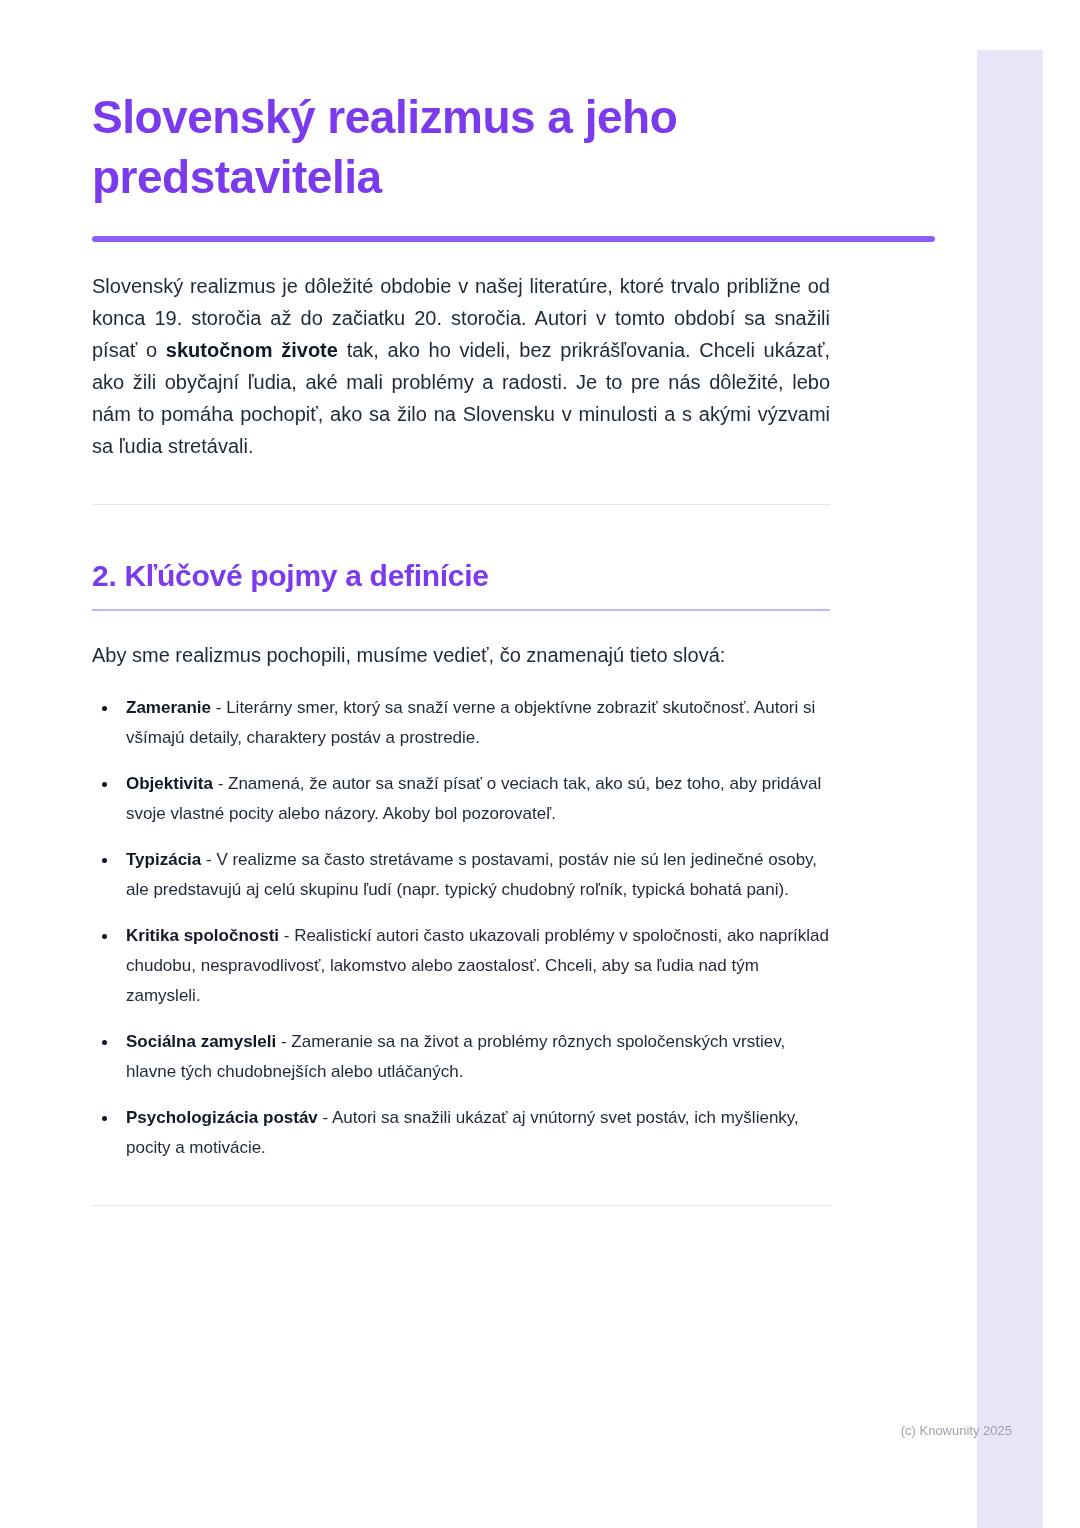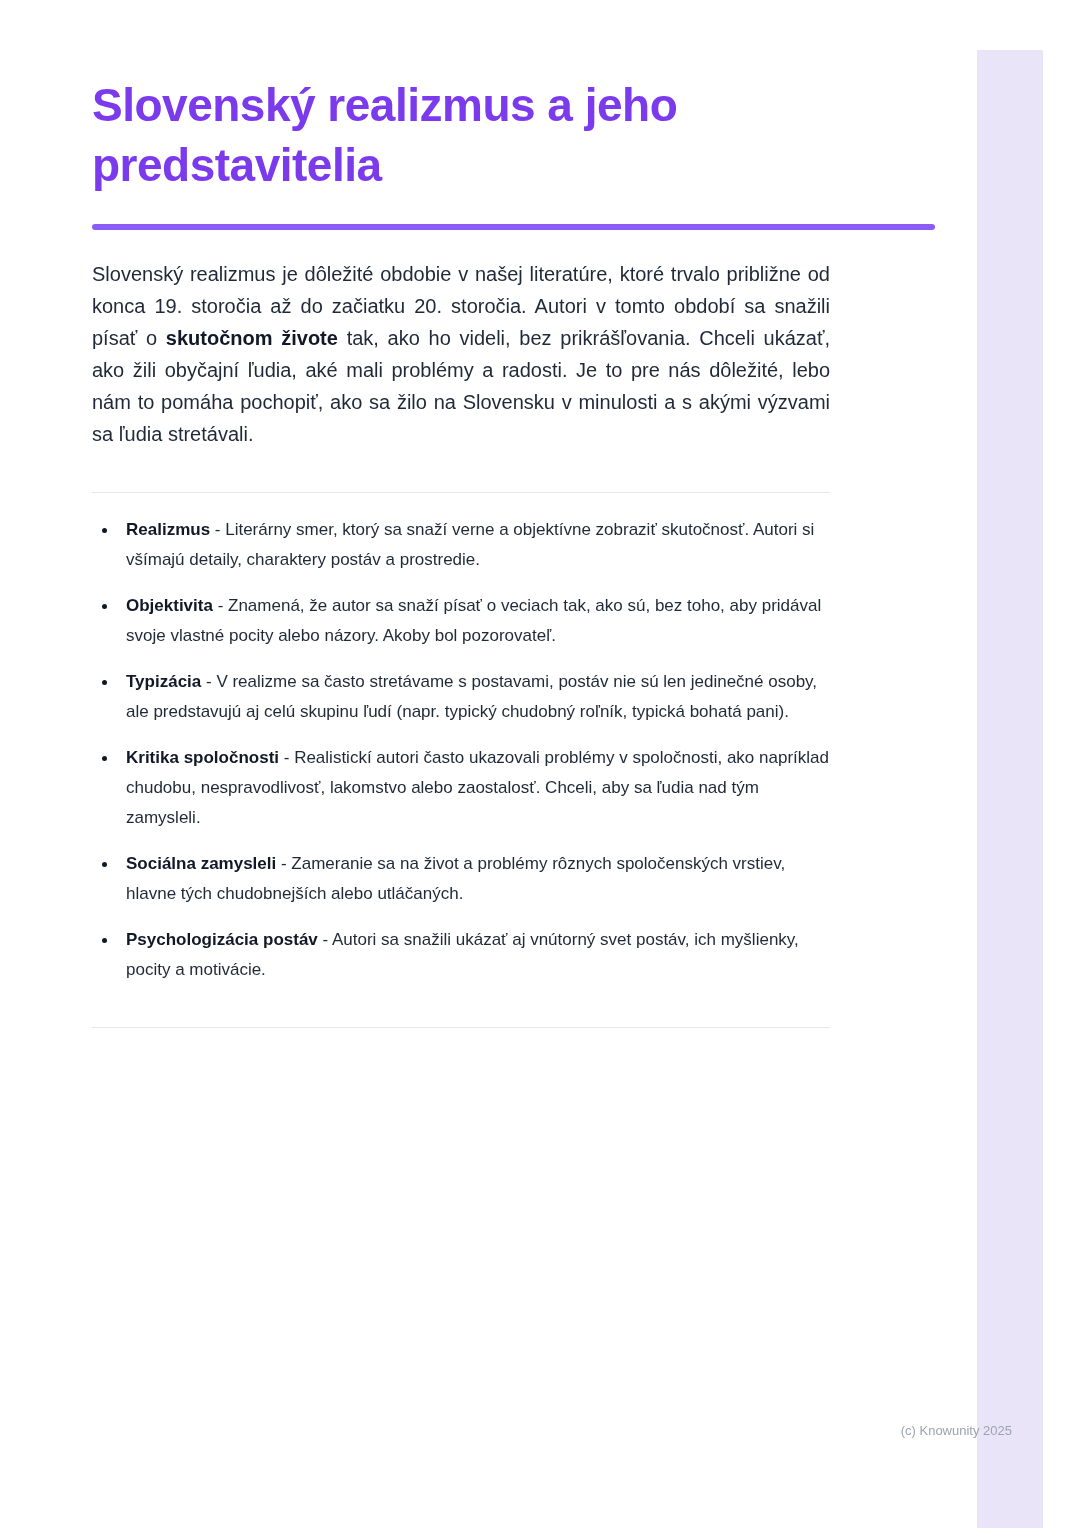--- a/index.html
+++ b/index.html
@@ -15,21 +15,21 @@
     position: absolute;
     left: 977px;
     top: 50px;
     width: 66px;
     height: 1478px;
     background: var(--stripe, #EAE4F9);
   }
   .content {
     position: absolute;
     left: 92px;
-    top: 76px;
+    top: 88px;
     width: 843px;
   }
   h1.page-title {
     color: var(--accent, #7C3AED);
     font-size: 46px;
     line-height: 1.3;
     font-weight: bold;
     letter-spacing: -0.5px;
   }
   .title-rule {
@@ -92,22 +92,24 @@
 
   <div class="title-rule"></div>
 
   <section>
     <p class="body-par justified" id="para1"><span>Slovenský realizmus je dôležité obdobie v našej literatúre, ktoré trvalo približne od konca 19. storočia až do začiatku 20. storočia. Autori v tomto období sa snažili písať o </span><b>skutočnom živote</b><span> tak, ako ho videli, bez prikrášľovania. Chceli ukázať, ako žili obyčajní ľudia, aké mali problémy a radosti. Je to pre nás dôležité, lebo nám to pomáha pochopiť, ako sa žilo na Slovensku v minulosti a s akými výzvami sa ľudia stretávali.</span></p>
   </section>
 
   <hr class="divider">
 
   <section>
+    <h2 class="section-heading">2. Kľúčové pojmy a definície</h2>
+    <p class="body-par">Aby sme realizmus pochopili, musíme vedieť, čo znamenajú tieto slová:</p>
     <ul class="terms" id="terms-list">
-        <li><b>Realizmus</b><span> - Literárny smer, ktorý sa snaží verne a objektívne zobraziť skutočnosť. Autori si všímajú detaily, charaktery postáv a prostredie.</span></li>
+        <li><b>Zameranie</b><span> - Literárny smer, ktorý sa snaží verne a objektívne zobraziť skutočnosť. Autori si všímajú detaily, charaktery postáv a prostredie.</span></li>
         <li><b>Objektivita</b><span> - Znamená, že autor sa snaží písať o veciach tak, ako sú, bez toho, aby pridával svoje vlastné pocity alebo názory. Akoby bol pozorovateľ.</span></li>
         <li><b>Typizácia</b><span> - V realizme sa často stretávame s postavami, postáv nie sú len jedinečné osoby, ale predstavujú aj celú skupinu ľudí (napr. typický chudobný roľník, typická bohatá pani).</span></li>
         <li><b>Kritika spoločnosti</b><span> - Realistickí autori často ukazovali problémy v spoločnosti, ako napríklad chudobu, nespravodlivosť, lakomstvo alebo zaostalosť. Chceli, aby sa ľudia nad tým zamysleli.</span></li>
         <li><b>Sociálna zamysleli</b><span> - Zameranie sa na život a problémy rôznych spoločenských vrstiev, hlavne tých chudobnejších alebo utláčaných.</span></li>
         <li><b>Psychologizácia postáv</b><span> - Autori sa snažili ukázať aj vnútorný svet postáv, ich myšlienky, pocity a motivácie.</span></li>
       </ul>
   </section>
 
   <hr class="divider">
 

